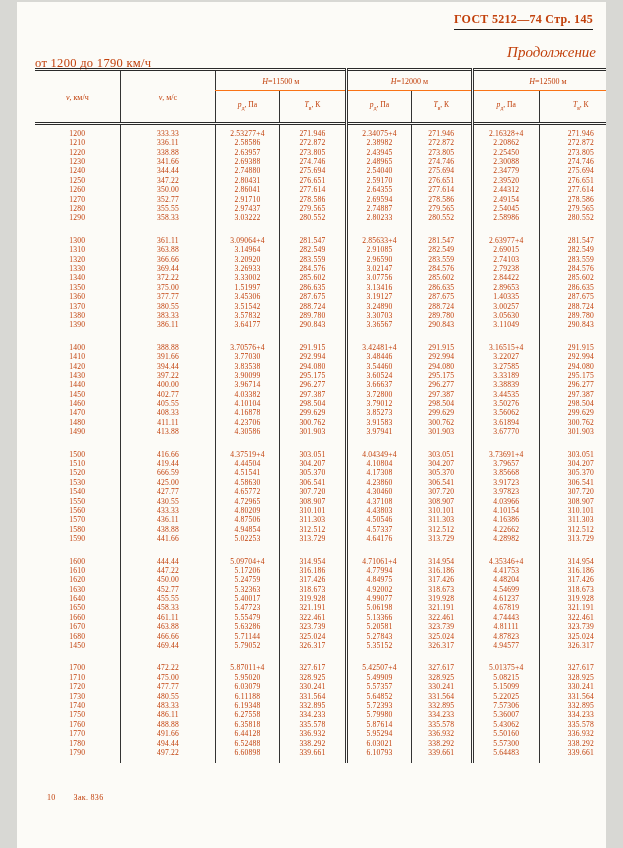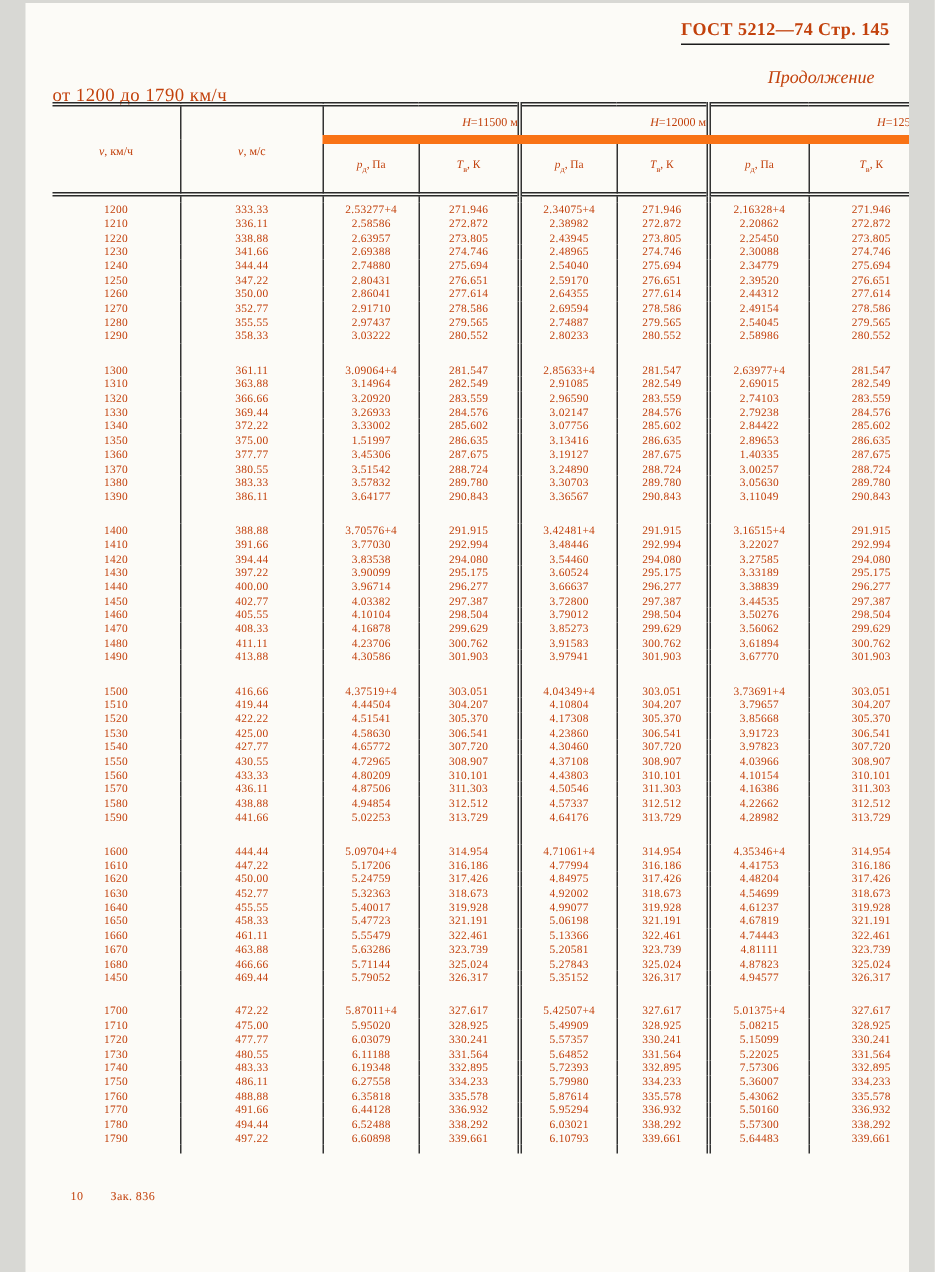--- a/index.html
+++ b/index.html
@@ -8,40 +8,40 @@
     background:#fcfbf7;color:#c2410c;
     font-family:"Liberation Serif","DejaVu Serif",serif;
     overflow:hidden;
   }
   .gost-header{
     position:absolute;top:10px;right:13px;
     font-weight:bold;font-size:12px;letter-spacing:.3px;
     border-bottom:1.5px solid #1b1b1b;padding-bottom:2px;white-space:nowrap;
   }
   .continuation{
-    position:absolute;top:42px;right:23px;
-    font-style:italic;font-size:12px;
+    position:absolute;top:42px;right:10px;
+    font-style:italic;font-size:15px;
   }
   .range-label{
     position:absolute;top:54px;left:18px;
     font-size:12.5px;letter-spacing:.3px;
   }
   table.data{
     position:absolute;top:66px;left:18px;width:587px;
     border-collapse:collapse;table-layout:fixed;
     border-top:3px double #2a2a2a;
   }
   th,td{
     text-align:center;vertical-align:middle;font-weight:normal;
     padding:0;white-space:nowrap;overflow:visible;
   }
   thead{border-bottom:3px double #2a2a2a;}
   thead tr.r1 th{font-size:8px;padding:6px 0 4px;}
   thead tr.r2 th{font-size:7.6px;padding:9px 0 11px;}
-  thead th.grp{border-bottom:6px solid #f97316;text-align:right;}
+  thead th.grp{border-bottom:1px solid #f97316;}
   thead th i{font-style:italic;}
   thead sub{font-size:.72em;}
   tbody td{font-size:7.6px;height:9.4px;line-height:1;letter-spacing:.2px;}
   tr.gap td{height:auto;}
   .c2,.c3,.c4,.c6,.c8{border-left:1px solid #333;}
   .c5,.c7{border-left:3px double #333;}
   .page-footer{position:absolute;left:30px;top:791px;font-size:8px;letter-spacing:.3px;}
   .page-footer .zak{margin-left:18px;}
 </style>
 </head>
@@ -439,21 +439,21 @@
           <td class="c2">419.44</td>
           <td class="c3">4.44504</td>
           <td class="c4">304.207</td>
           <td class="c5">4.10804</td>
           <td class="c6">304.207</td>
           <td class="c7">3.79657</td>
           <td class="c8">304.207</td>
         </tr>
         <tr>
           <td class="c1">1520</td>
-          <td class="c2">422.22</td>
+          <td class="c2">666.59</td>
           <td class="c3">4.51541</td>
           <td class="c4">305.370</td>
           <td class="c5">4.17308</td>
           <td class="c6">305.370</td>
           <td class="c7">3.85668</td>
           <td class="c8">305.370</td>
         </tr>
         <tr>
           <td class="c1">1530</td>
           <td class="c2">425.00</td>

